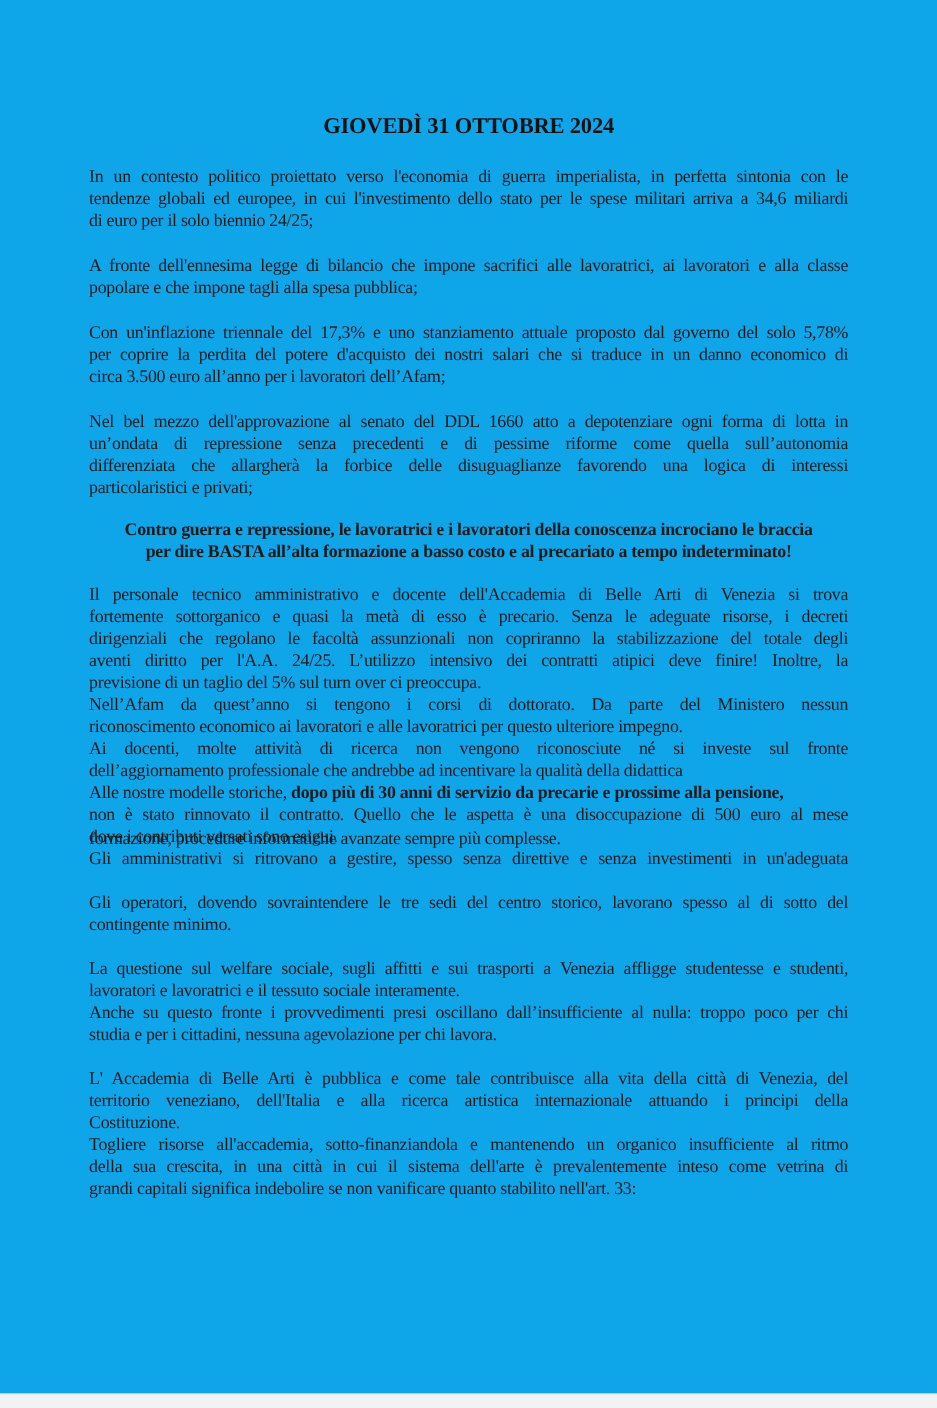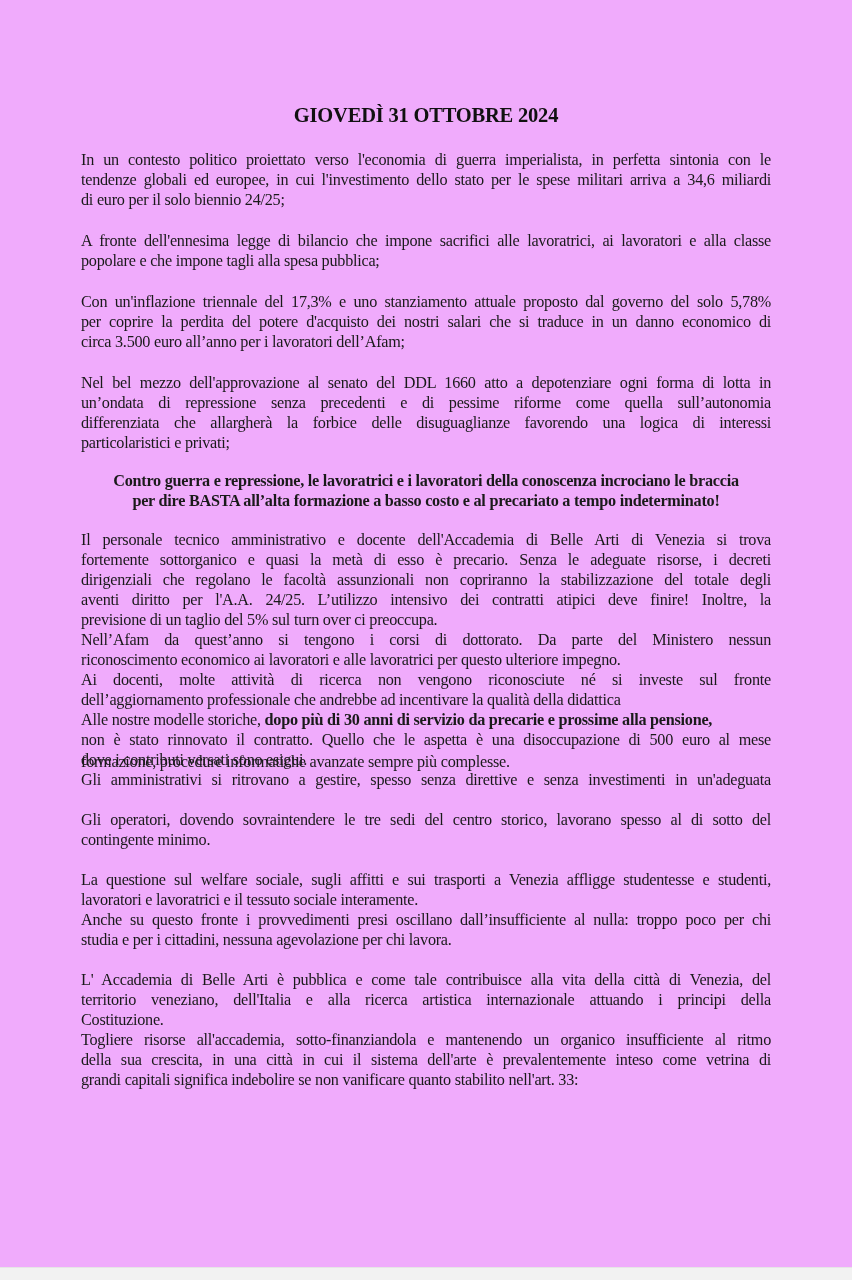--- a/index.html
+++ b/index.html
@@ -13,21 +13,21 @@
       position: relative;
       overflow: hidden;
       font-family: "Liberation Serif", "DejaVu Serif", serif;
       color: #1a1a1a;
     }
     .page {
       position: absolute;
       left: 0; top: 0;
       width: 852px;
       height: 1267px;
-      background: #f0abfc;
+      background: #0ea5e9;
     }
     .bottom-strip {
       position: absolute;
       left: 0; top: 1267px;
       width: 852px;
       height: 13px;
       background: #f2f2f2;
       border-top: 1px solid #e6e6e6;
     }
     .title {

